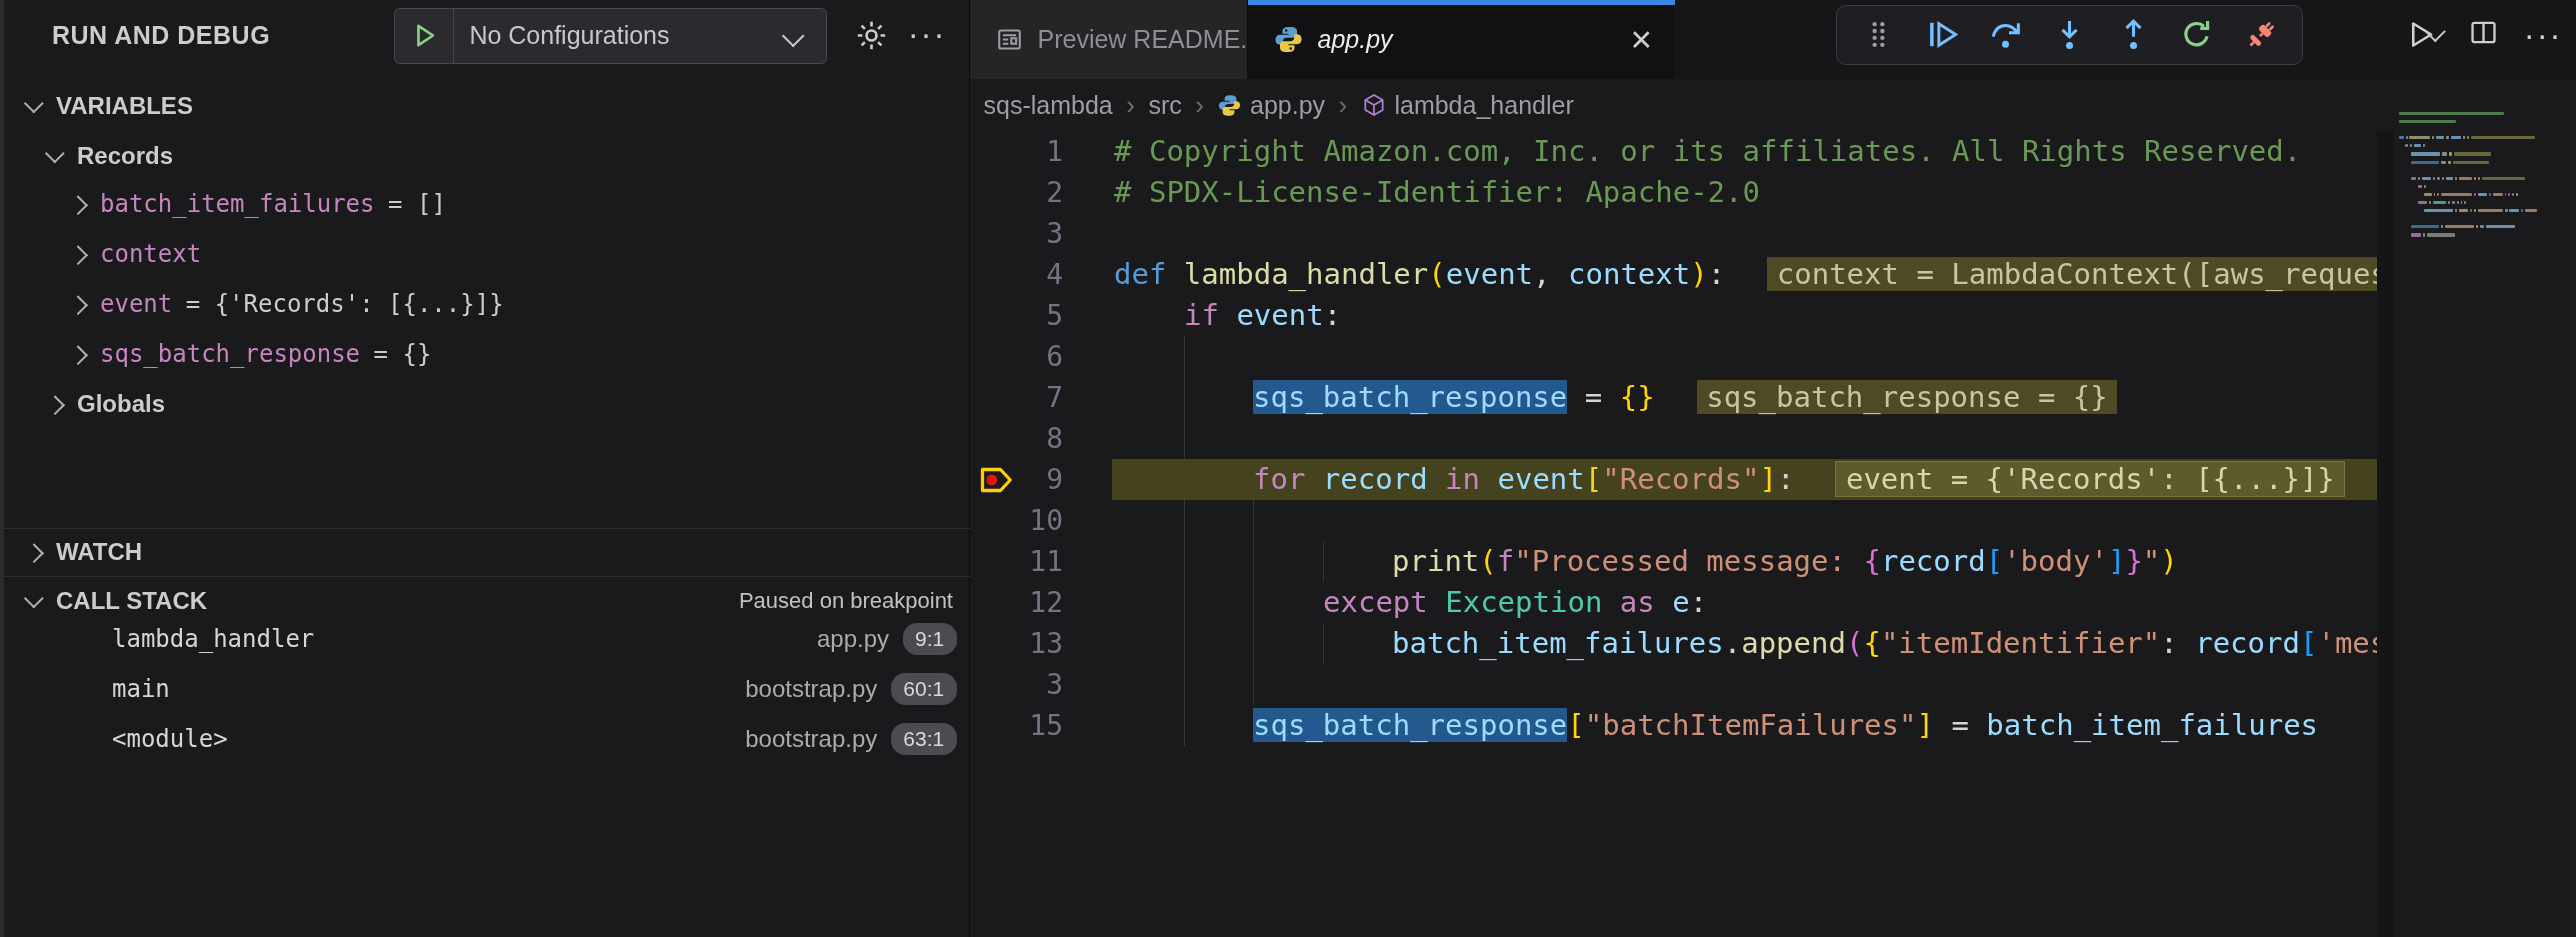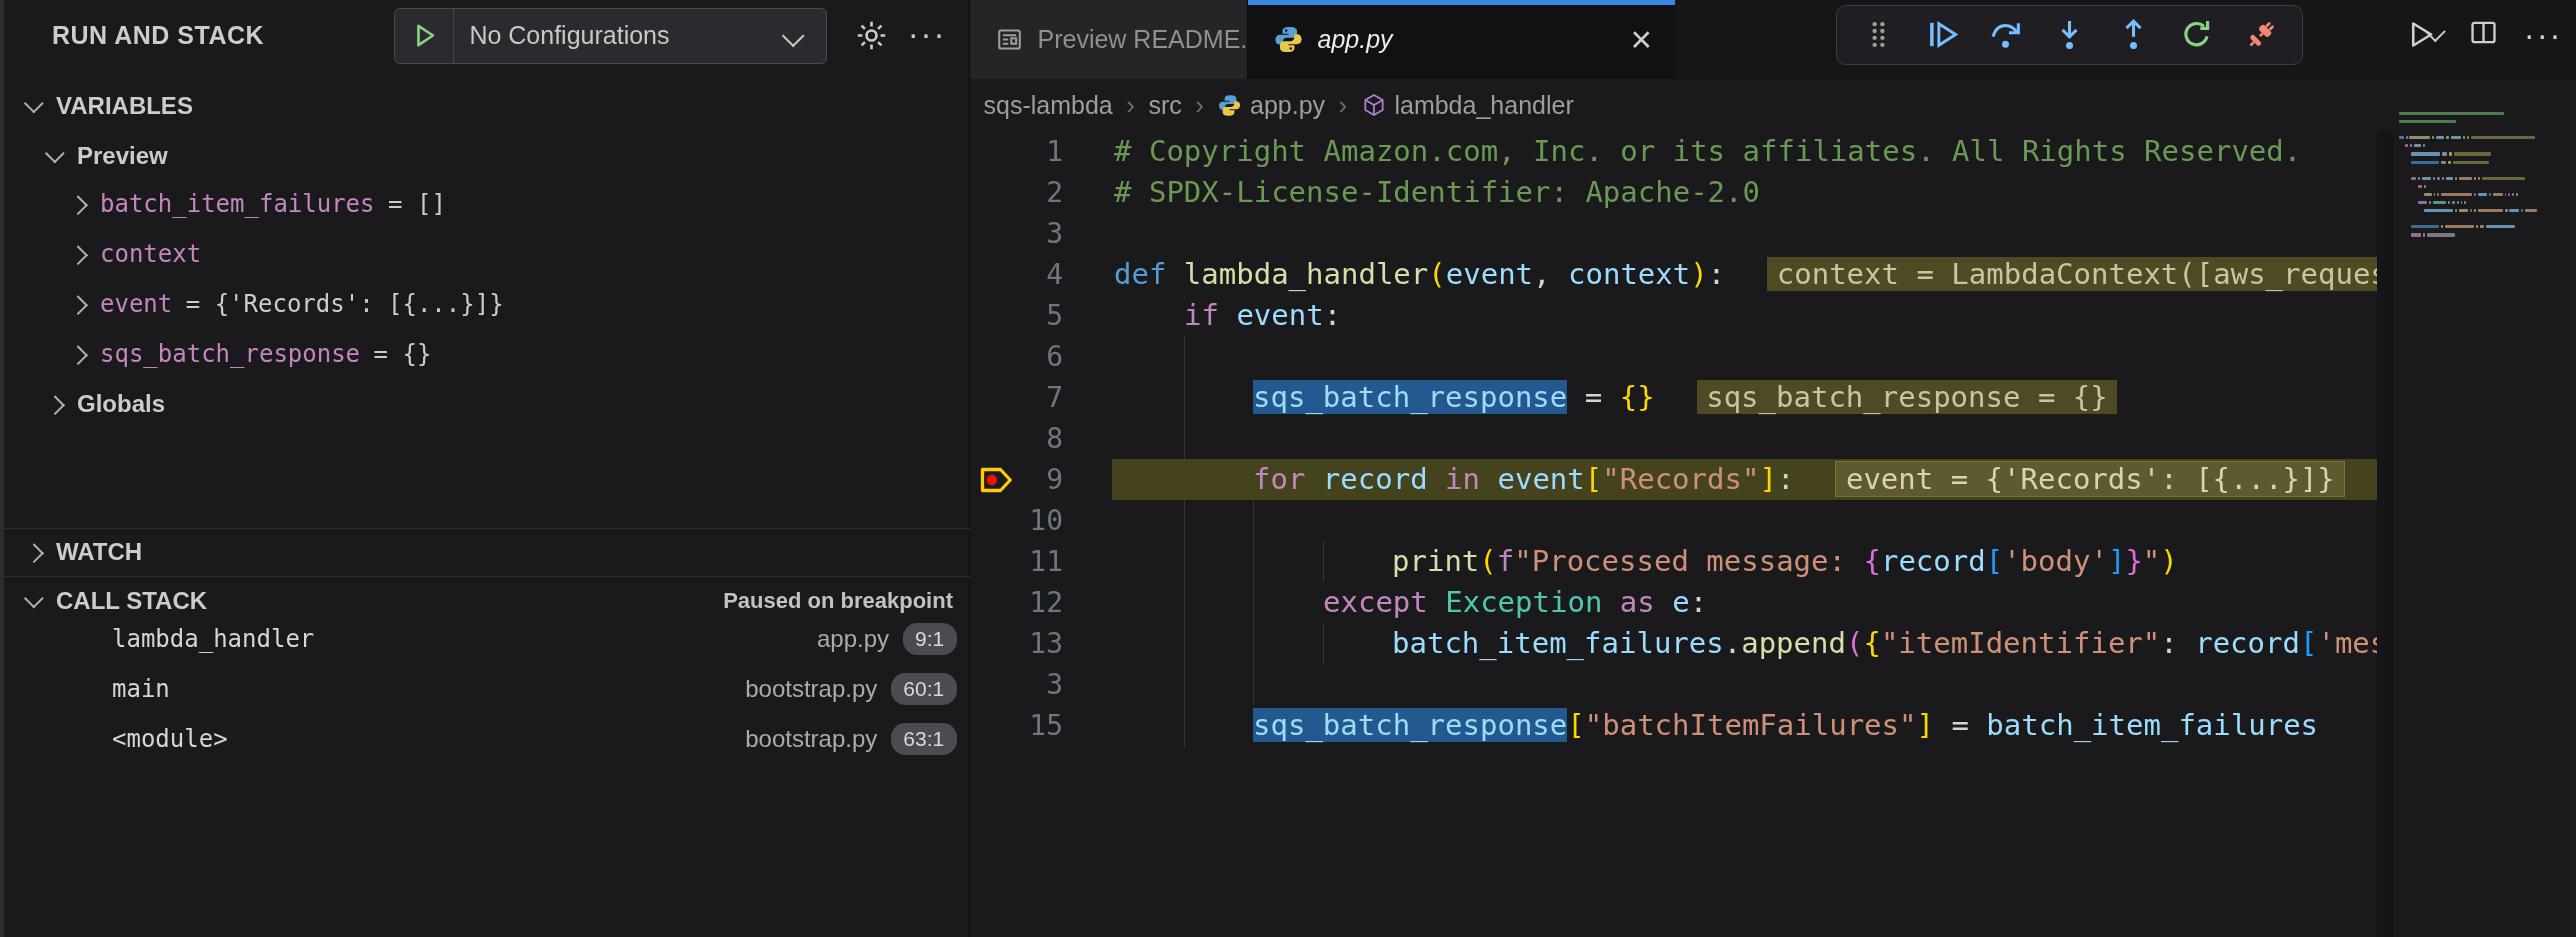--- a/index.html
+++ b/index.html
@@ -23,21 +23,21 @@
   .chev.down{transform:rotate(45deg) translate(-1.9px,-1.9px);}
   .chev.right{transform:rotate(-45deg) translate(-1px,1px);}
 
   .tree-row{position:absolute;left:0;width:970px;height:42px;display:flex;align-items:center;box-sizing:border-box;}
   .sec-label{font-size:24px;font-weight:700;color:#cccccc;margin-left:15.4px;}
   .grp-label{font-size:24px;font-weight:700;color:#cccccc;margin-left:15.4px;}
   .var-name{font-family:"DejaVu Sans Mono",monospace;font-size:24px;color:#C586C0;margin-left:15.4px;white-space:pre;}
   .var-val{font-family:"DejaVu Sans Mono",monospace;font-size:24px;color:#cccccc;white-space:pre;overflow:hidden;}
   .sep{position:absolute;left:0;width:970px;height:0;border-top:1.9px solid #2e2e32;}
 
-  .cs-status{position:absolute;right:21px;font-size:22px;font-weight:700;color:#c2c2c2;top:50%;transform:translateY(-50%);}
+  .cs-status{position:absolute;right:21px;font-size:22px;font-weight:400;color:#c2c2c2;top:50%;transform:translateY(-50%);}
   .frame-row{position:absolute;left:0;width:970px;height:44px;display:flex;align-items:center;}
   .frame-name{font-family:"DejaVu Sans Mono",monospace;font-size:24px;color:#d6d6d6;margin-left:108px;}
   .frame-right{position:absolute;right:17.3px;display:flex;align-items:center;gap:13.5px;}
   .frame-file{font-size:24px;color:#ababab;}
   .frame-badge{background:#4b4b52;color:#d9d9d9;font-size:21px;border-radius:14.4px;padding:3.9px 12.5px;}
 
   
   .editor{position:absolute;left:970px;top:0;width:1606px;height:938px;background:#1a1a1d;}
   .tabstrip{position:absolute;left:0;top:0;width:1606px;height:79px;background:#161619;}
   .tab{position:absolute;top:0;height:79px;display:flex;align-items:center;box-sizing:border-box;}
@@ -86,21 +86,21 @@
   .mm-v{background:#6a92b0;} .mm-s{background:#9a7a62;} .mm-t{background:#4e9a8a;} .mm-w{background:#8a8a8a;}
   .mm-by{background:#9a9a5a;} .mm-bp{background:#9a5a9a;} .mm-bb{background:#4a7aa6;}
   .mm-vh{background:#3a6b96;} .mm-vg{background:#7a7a7a;} .mm-hint{background:#6b673a;}
 </style>
 </head>
 <body>
 
 <div class="app">
 
   <div class="sidebar">
-    <div class="sb-title">RUN AND STACK</div>
+    <div class="sb-title">RUN AND DEBUG</div>
 
     <div class="cfg-select">
       <span class="cfg-play">
         <svg width="29" height="29" viewBox="0 0 24 24">
             <path d="M7 4l12 8-12 8z" fill="none" stroke="#89d185" stroke-width="2.2" stroke-linejoin="round"></path>
           </svg>
       </span>
       <span class="cfg-label">No Configurations</span>
       <span class="cfg-chev"></span>
     </div>
@@ -111,21 +111,21 @@
       </svg>
     </div>
     <div class="sb-more">···</div>
 
     <div class="tree-row" style="top:85px;">
       <span class="chev down" style="margin-left:23px;"></span>
       <span class="sec-label">VARIABLES</span>
     </div>
     <div class="tree-row" style="top:135px;">
       <span class="chev down" style="margin-left:44px;"></span>
-      <span class="grp-label">Preview</span>
+      <span class="grp-label">Records</span>
     </div>
     <div class="tree-row" style="top:183px;">
       <span class="chev right" style="margin-left:67px;"></span>
       <span class="var-name">batch_item_failures</span>
       <span class="var-val" style="margin-left:13.5px;">= []</span>
     </div>
     <div class="tree-row" style="top:233px;">
       <span class="chev right" style="margin-left:67px;"></span>
       <span class="var-name">context</span>
     </div>

